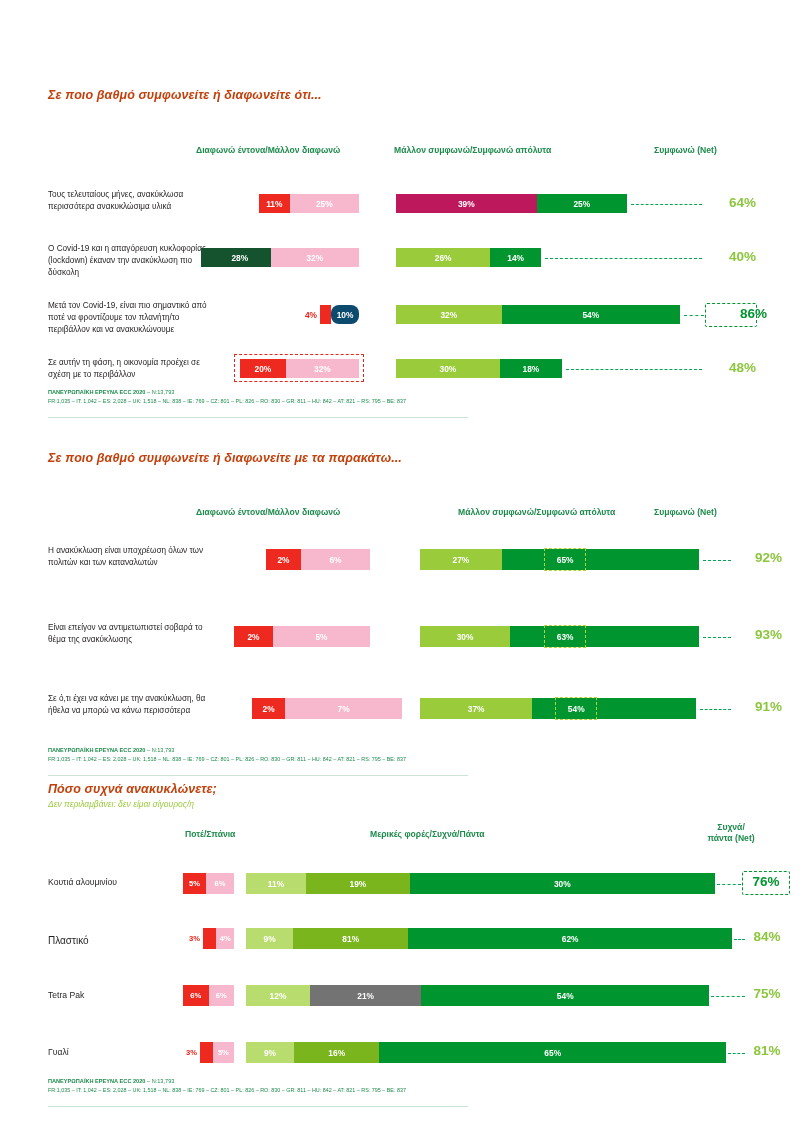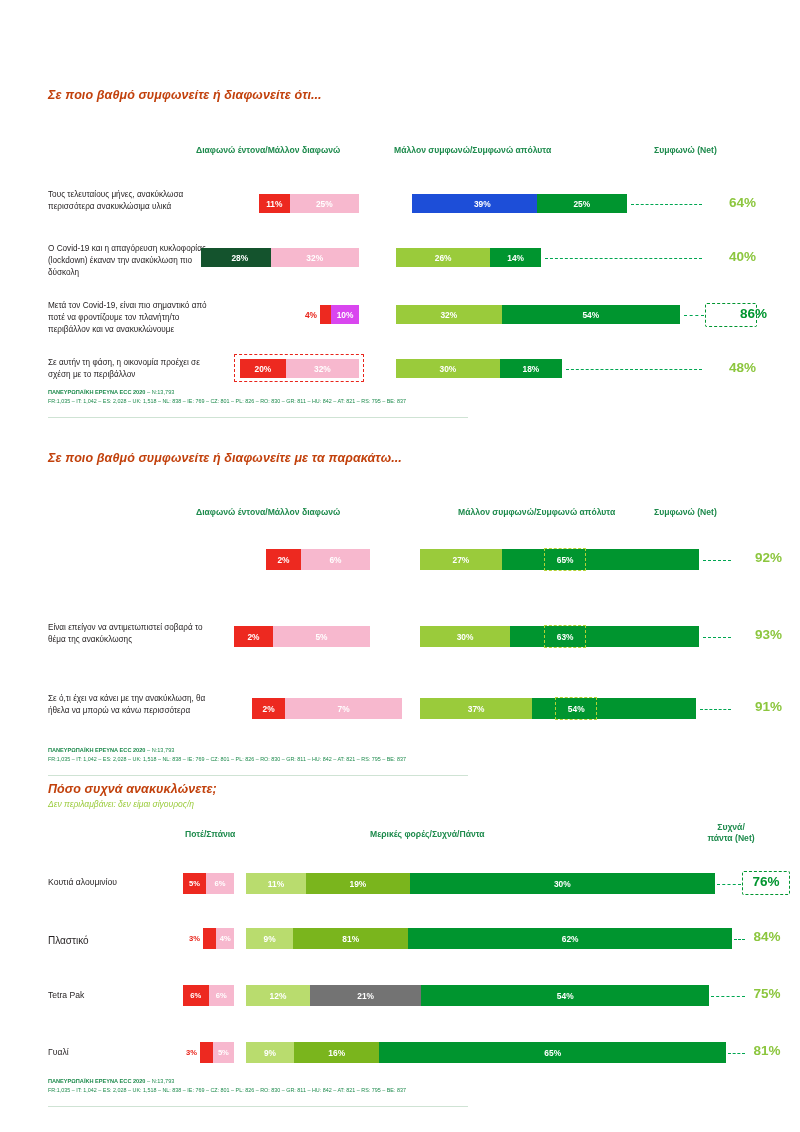--- a/index.html
+++ b/index.html
@@ -100,21 +100,21 @@
       <div class="colhead" style="left:606px;">Συμφωνώ (Net)</div>
     </div>
 
     <div class="row" style="height:62px;">
       <div class="row-label" style="top:18px; width:150px;">Τους τελευταίους μήνες, ανακύκλωσα περισσότερα ανακυκλώσιμα υλικά</div>
       <div class="bargrp" style="left:211px; top:23px; width:100px;">
         <div class="seg" style="left:0; width:30.6%; background:#ED2920;">11%</div>
         <div class="seg" style="left:30.6%; width:69.4%; background:#F7B8CE;">25%</div>
       </div>
       <div class="bargrp" style="left:348px; top:23px; width:231px;">
-        <div class="seg" style="left:16px; width:60.9%; background:#1d4ed8;">39%</div>
+        <div class="seg" style="left:0; width:60.9%; background:#be185d;">39%</div>
         <div class="seg" style="left:60.9%; width:39.1%; background:#00952F;">25%</div>
       </div>
       <div class="connector" style="left:583px; top:33px; width:71px;"></div>
       <div class="net" style="left:660px; top:24px; width:48px;">64%</div>
     </div>
 
     <div class="row" style="height:57px;">
       <div class="row-label" style="top:10px; width:158px;">Ο Covid-19 και η απαγόρευση κυκλοφορίας (lockdown) έκαναν την ανακύκλωση πιο δύσκολη</div>
       <div class="bargrp" style="left:145px; top:15px; width:166px;">
         <div class="seg" style="left:8px; width:46.7%; background:#14532d;">28%</div>
@@ -126,21 +126,21 @@
       </div>
       <div class="connector" style="left:497px; top:25px; width:157px;"></div>
       <div class="net" style="left:660px; top:16px; width:48px;">40%</div>
     </div>
 
     <div class="row" style="height:61px;">
       <div class="row-label" style="top:10px; width:160px;">Μετά τον Covid-19, είναι πιο σημαντικό από ποτέ να φροντίζουμε τον πλανήτη/το περιβάλλον και να ανακυκλώνουμε</div>
       <div class="bargrp" style="left:272px; top:15px; width:39px;">
         <div class="seg outside-left" style="left:-28px; width:28px;">4%</div>
         <div class="seg" style="left:0; width:28.6%; background:#ED2920;"></div>
-        <div class="seg" style="left:28.6%; width:71.4%; background:#d946ef;">10%</div>
+        <div class="seg" style="left:28.6%; width:71.4%; background:#0c4a6e;border-radius:8px;">10%</div>
       </div>
       <div class="bargrp" style="left:348px; top:15px; width:284px;">
         <div class="seg" style="left:0; width:37.2%; background:#9ACB3B;">32%</div>
         <div class="seg" style="left:37.2%; width:62.8%; background:#00952F;">54%</div>
       </div>
       <div class="connector" style="left:636px; top:25px; width:20px;"></div>
       <div class="net-box" style="left:657px; top:13px; width:52px; height:24px;"></div>
       <div class="net dark" style="left:675px; top:16px; width:44px; text-align:right;">86%</div>
     </div>
 
@@ -172,20 +172,21 @@
 
     <div class="sec-title">Σε ποιο βαθμό συμφωνείτε ή διαφωνείτε με τα παρακάτω...</div>
 
     <div class="colhead-row" style="margin-top:42px;">
       <div class="colhead" style="left:148px;">Διαφωνώ έντονα/Μάλλον διαφωνώ</div>
       <div class="colhead" style="left:410px;">Μάλλον συμφωνώ/Συμφωνώ απόλυτα</div>
       <div class="colhead" style="left:606px;">Συμφωνώ (Net)</div>
     </div>
 
     <div class="row" style="height:72px;">
+      <div class="row-label" style="top:12px; width:160px;">Η ανακύκλωση είναι υποχρέωση όλων των πολιτών και των καταναλωτών</div>
       <div class="bargrp tall" style="left:218px; top:16px; width:104px;">
         <div class="seg" style="left:0; width:33.6%; background:#ED2920;">2%</div>
         <div class="seg" style="left:33.6%; width:66.4%; background:#F7B8CE;">6%</div>
       </div>
       <div class="bargrp tall" style="left:372px; top:16px; width:279px;">
         <div class="seg" style="left:0; width:29.3%; background:#9ACB3B;">27%</div>
         <div class="seg" style="left:29.3%; width:70.7%; background:#00952F;"></div>
         <div class="dash-box-lt" style="left:44.5%; top:-1px; width:42px; height:23px;"></div>
         <div class="seg" style="left:44.5%; width:42px; background:none;">65%</div>
       </div>

